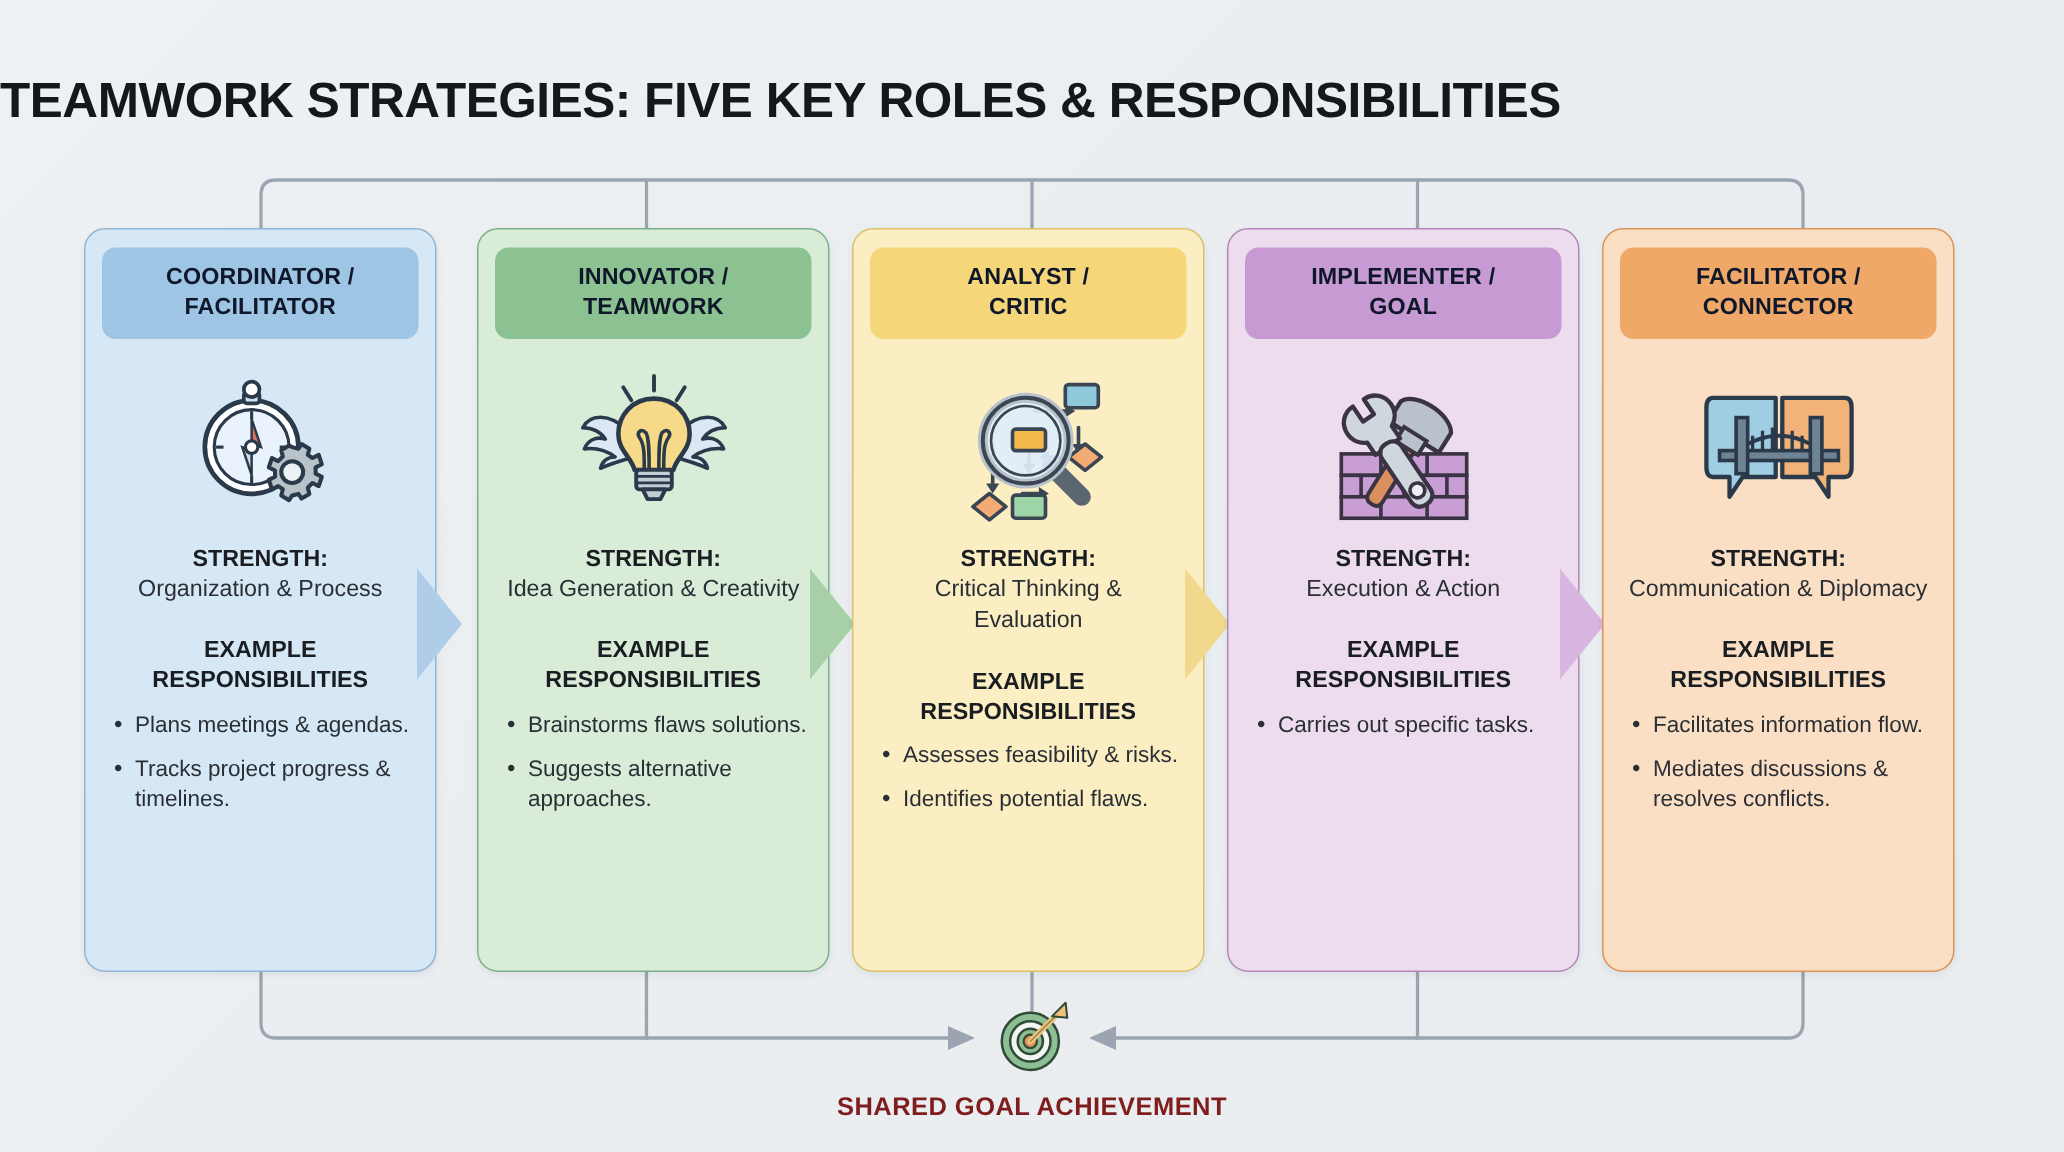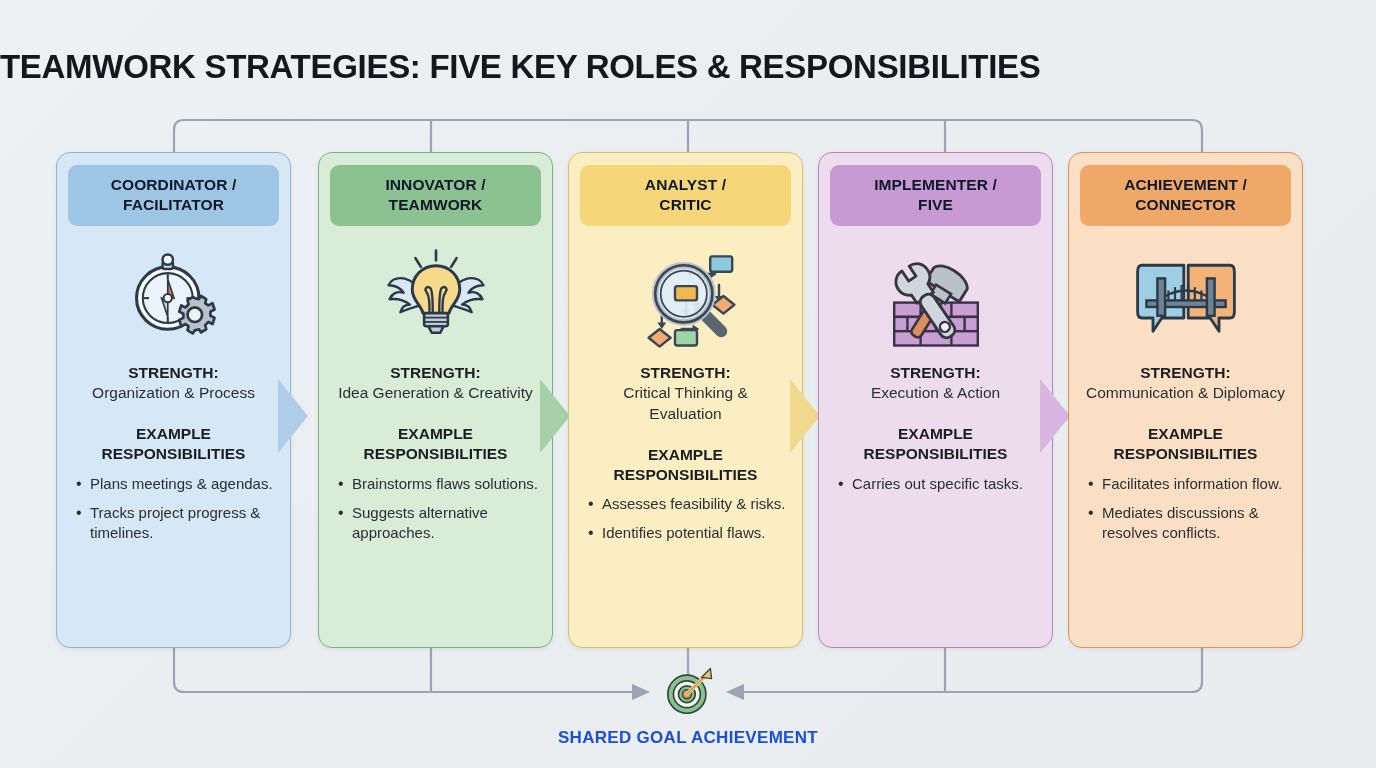--- a/index.html
+++ b/index.html
@@ -136,21 +136,21 @@
     display: flex;
     flex-direction: column;
     align-items: center;
   }
   #goal-icon { width: 56px; height: 56px; }
   #goal-label {
     margin-top: 8px;
     font-size: 17px;
     font-weight: 800;
     letter-spacing: 0.3px;
-    color: #1d4ed8;
+    color: #7f1d1d;
   }
 </style>
 </head>
 <body>
 
 <div id="page-title">TEAMWORK STRATEGIES: FIVE KEY ROLES &amp; RESPONSIBILITIES</div>
 
 <svg id="connectors" viewBox="0 0 1376 768" xmlns="http://www.w3.org/2000/svg">
   <g fill="none" stroke="#9aa5b1" stroke-width="2.2" stroke-linecap="round" stroke-linejoin="round">
 
@@ -295,21 +295,21 @@
       <li>Identifies potential flaws.</li>
     </ul>
     <svg class="chevron" style="right:-22px;" viewBox="0 0 34 74">
       <polygon points="0,0 30,37 0,74" fill="#f0d98d"></polygon>
     </svg>
   </div>
 
   <div class="card" style="background:#eddcee;border-color:#b288bd;">
     <div class="card-header" style="background:#c79ad3;">
       <div>IMPLEMENTER /</div>
-      <div>FIVE</div>
+      <div>GOAL</div>
     </div>
     <div class="card-icon">
       <svg viewBox="0 0 100 100" width="110" height="110">
         <g stroke="#3a3344" stroke-width="2.2">
           <rect x="12" y="56" width="76" height="13" fill="#c99ed4"></rect>
           <rect x="12" y="69" width="76" height="13" fill="#c99ed4"></rect>
           <rect x="12" y="82" width="76" height="13" fill="#c99ed4"></rect>
           <line x1="36" y1="56" x2="36" y2="69"></line>
           <line x1="64" y1="56" x2="64" y2="69"></line>
           <line x1="24" y1="69" x2="24" y2="82"></line>
@@ -339,21 +339,21 @@
     <ul class="resp-list">
       <li>Carries out specific tasks.</li>
     </ul>
     <svg class="chevron" style="right:-22px;" viewBox="0 0 34 74">
       <polygon points="0,0 30,37 0,74" fill="#d9b6e0"></polygon>
     </svg>
   </div>
 
   <div class="card" style="background:#fbdfc4;border-color:#dd9256;">
     <div class="card-header" style="background:#f0a869;">
-      <div>ACHIEVEMENT /</div>
+      <div>FACILITATOR /</div>
       <div>CONNECTOR</div>
     </div>
     <div class="card-icon">
       <svg viewBox="0 0 100 100" width="110" height="110">
         <path d="M10,22 L48,22 L48,70 L28,70 L20,82 L20,70 L10,70 Q6,70 6,64 L6,28 Q6,22 10,22 Z" fill="#9fcde4" stroke="#2b3a4a" stroke-width="2.6" stroke-linejoin="round"></path>
         <path d="M90,22 L52,22 L52,70 L72,70 L80,82 L80,70 L90,70 Q94,70 94,64 L94,28 Q94,22 90,22 Z" fill="#f3b278" stroke="#2b3a4a" stroke-width="2.6" stroke-linejoin="round"></path>
         <g stroke="#2b3a4a" stroke-width="2" fill="none">
           <path d="M22,56 Q50,34 78,56" stroke-width="2.4"></path>
           <line x1="28" y1="49" x2="28" y2="56"></line>
           <line x1="34" y1="45" x2="34" y2="56"></line>

